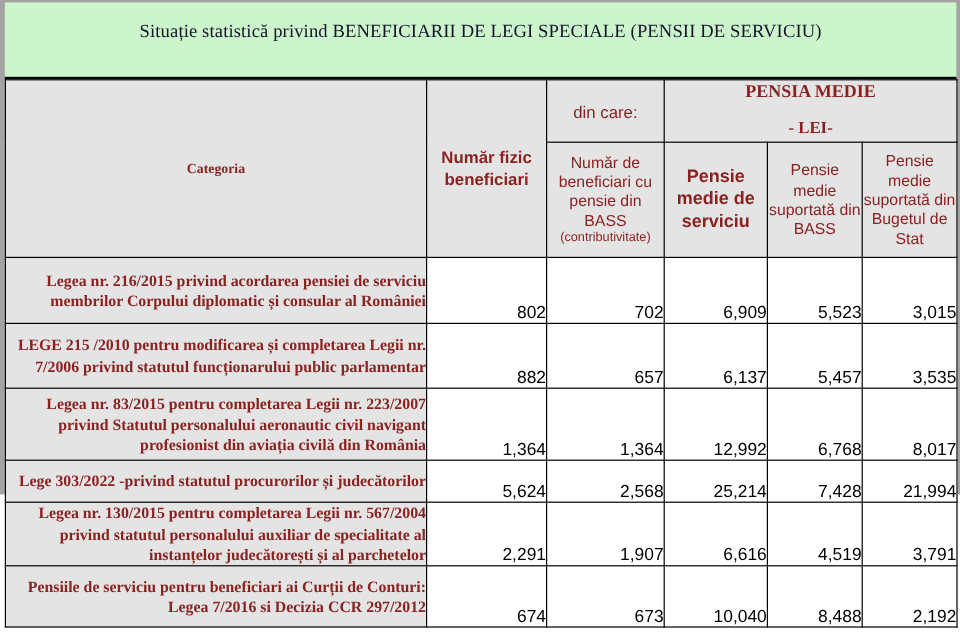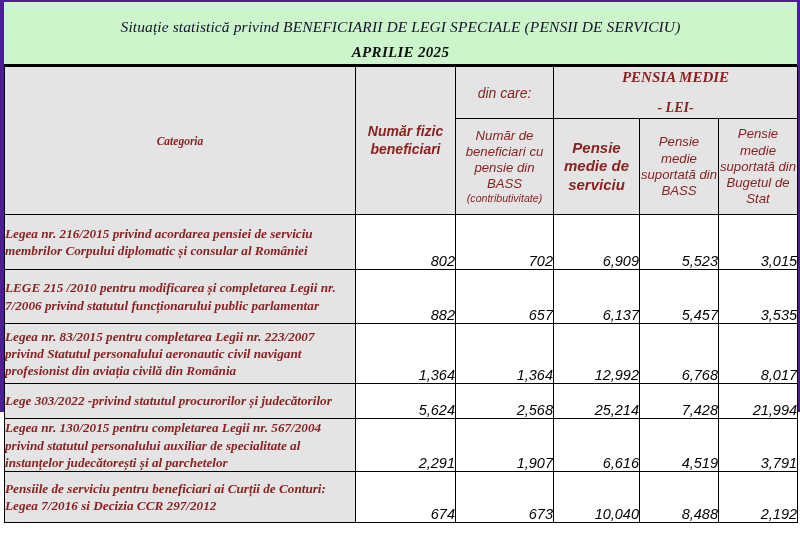--- a/index.html
+++ b/index.html
@@ -11,23 +11,22 @@
     width: 800px;
     height: 534px;
     overflow: hidden;
     font-family: "Liberation Serif", serif;
   }
 
   #page {
     position: relative;
     width: 800px;
     height: 412px;
-    background: #4c1d95;
+    background: #a3a3a3;
     box-sizing: border-box;
-    font-style: italic;
   }
 
   
   .title-banner {
     position: absolute;
     left: 4px;
     top: 2px;
     width: 793px;
     height: 64px;
     background: #ccf5cc;
@@ -124,21 +123,21 @@
 
   
   td.cat {
     background: #e4e4e4;
     color: #8b2222;
     font-family: "Liberation Serif", serif;
     font-weight: bold;
     font-size: 13.2px;
     line-height: 1.32;
     vertical-align: middle;
-    text-align: left;
+    text-align: right;
     padding: 2px 4px 3px 4px;
   }
   td.num {
     background: #ffffff;
     color: #000000;
     font-family: "Liberation Sans", sans-serif;
     font-size: 14.5px;
     text-align: right;
     vertical-align: bottom;
     padding: 0 6px 3px 2px;
@@ -153,21 +152,20 @@
   col.c-sbass  { width: 79px;  }
   col.c-stat   { width: 79px;  }
 </style>
 </head>
 <body>
 
 <div id="page">
 
   <div class="title-banner">
     <div class="title-line1">Situație statistică privind BENEFICIARII DE LEGI SPECIALE (PENSII DE SERVICIU)</div>
-    <div class="title-line2">APRILIE 2025</div>
   </div>
 
   <table class="main">
     <colgroup>
       <col class="c-cat">
         <col class="c-fizic">
         <col class="c-bass">
       <col class="c-serv">
         <col class="c-sbass">
         <col class="c-stat">

